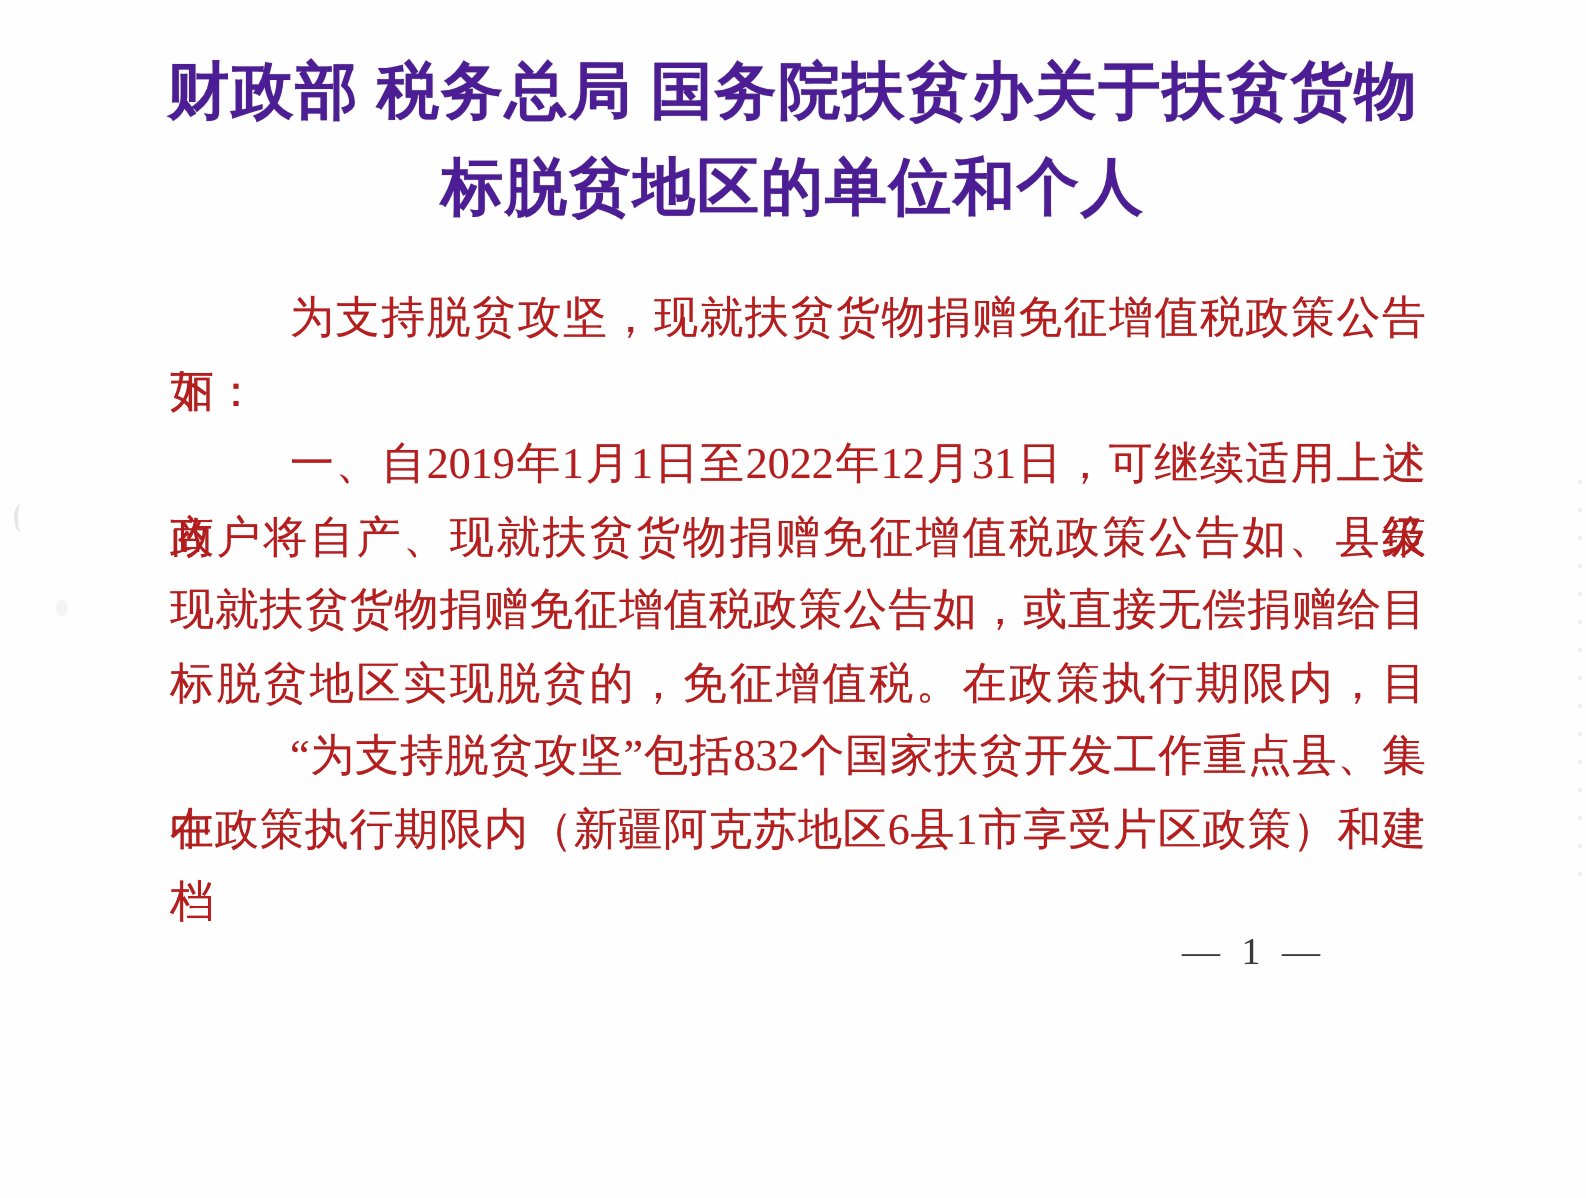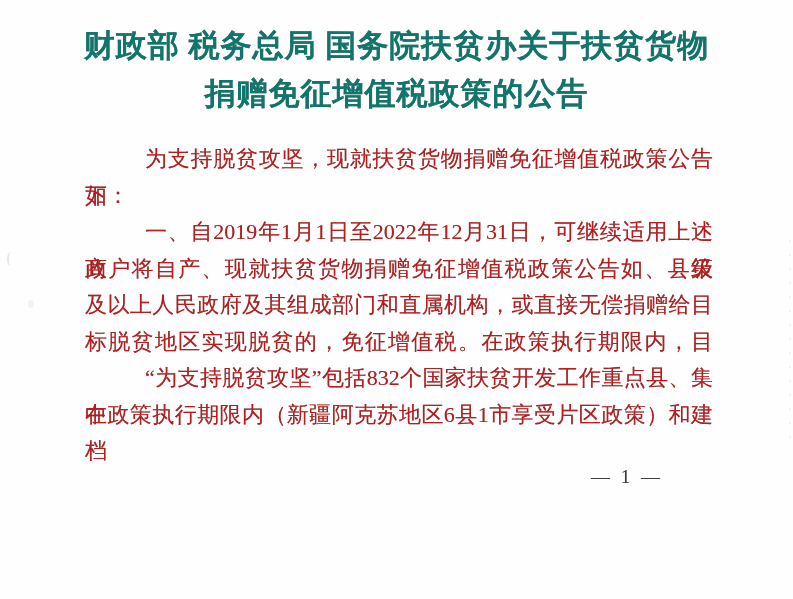--- a/index.html
+++ b/index.html
@@ -14,21 +14,21 @@
     background: #fefefe;
     overflow: hidden;
     font-family: "Liberation Serif", "DejaVu Serif", serif;
   }
   .title-block {
     position: absolute;
     top: 22px;
     left: 0;
     width: 793px;
     text-align: center;
-    color: #0f766e;
+    color: #4c1d95;
   }
   .title-line {
     font-size: 31px;
     font-weight: bold;
     line-height: 48px;
     letter-spacing: 1px;
     text-shadow: 0 0 0.5px rgba(20,20,20,0.55);
     white-space: nowrap;
   }
   .body-block {
@@ -94,29 +94,29 @@
     );
   }
 </style>
 </head>
 <body>
 
 <div class="page">
 
   <div class="title-block">
     <div class="title-line">财政部 税务总局 国务院扶贫办关于扶贫货物</div>
-    <div class="title-line">捐赠免征增值税政策的公告</div>
+    <div class="title-line">标脱贫地区的单位和个人</div>
   </div>
 
   <div class="body-block">
     <div class="line ind jl">为支持脱贫攻坚，现就扶贫货物捐赠免征增值税政策公告如</div>
     <div class="line">下：</div>
     <div class="line ind jl">一、自2019年1月1日至2022年12月31日，可继续适用上述政策</div>
     <div class="line jl">商户将自产、现就扶贫货物捐赠免征增值税政策公告如、县级</div>
-    <div class="line jl">及以上人民政府及其组成部门和直属机构，或直接无偿捐赠给目</div>
+    <div class="line jl">现就扶贫货物捐赠免征增值税政策公告如，或直接无偿捐赠给目</div>
     <div class="line jl">标脱贫地区实现脱贫的，免征增值税。在政策执行期限内，目</div>
     <div class="line ind jl">“为支持脱贫攻坚”包括832个国家扶贫开发工作重点县、集中</div>
     <div class="line jl">在政策执行期限内（新疆阿克苏地区6县1市享受片区政策）和建档</div>
   </div>
 
   <div class="page-number">— 1 —</div>
 
   <div class="speck-a"></div>
   <div class="speck-b"></div>
   <div class="speck-c"></div>

